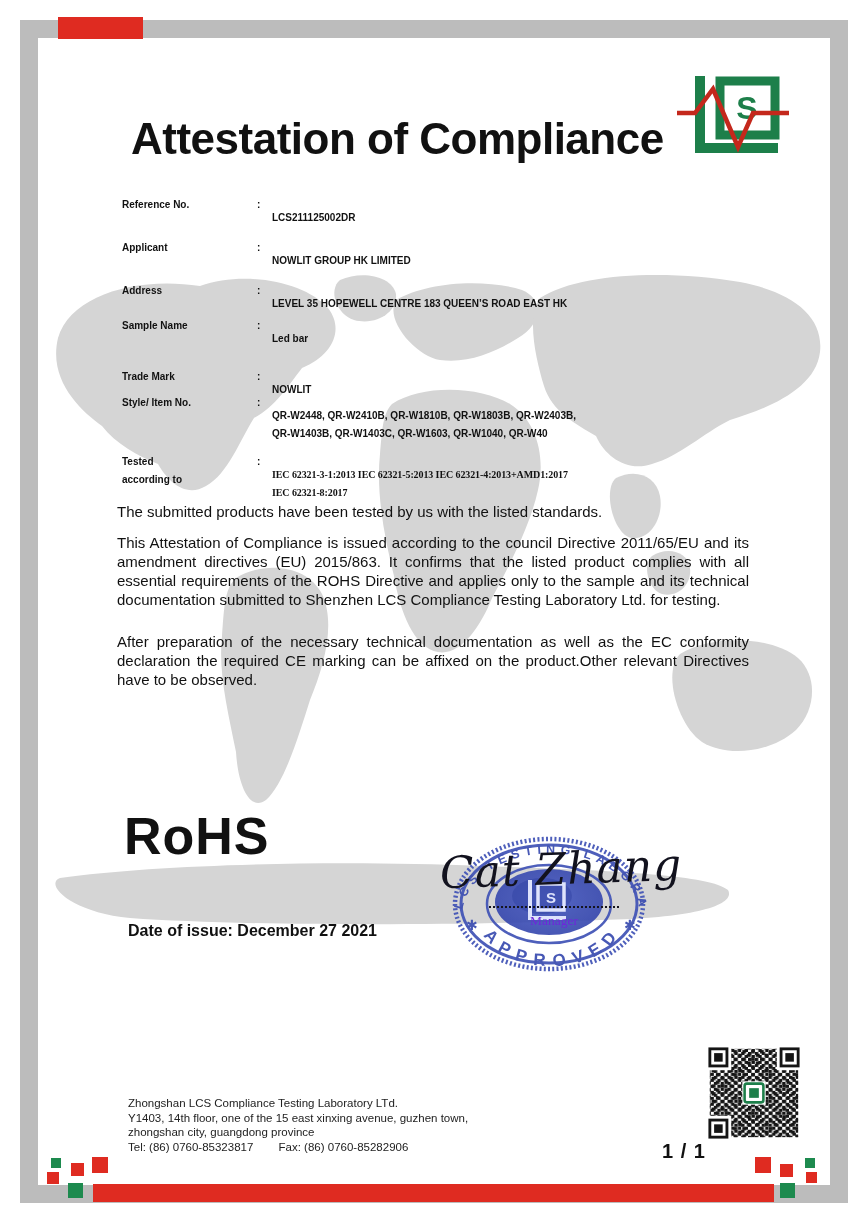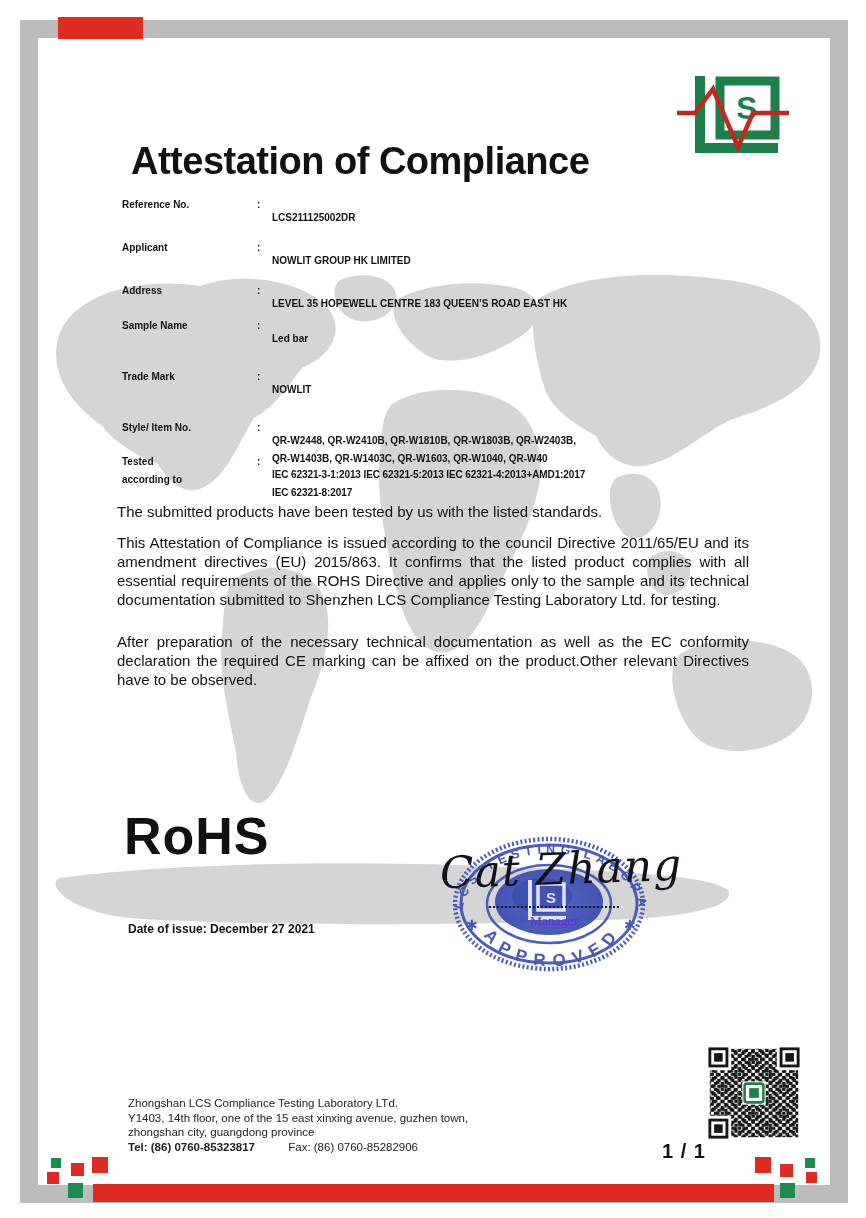--- a/index.html
+++ b/index.html
@@ -9,49 +9,49 @@
   .map{position:absolute;left:40px;top:268px;z-index:1;}
   
   .frame{position:absolute;left:20px;top:20px;width:828px;height:1183px;box-sizing:border-box;
          border:18px solid #bcbcbc;z-index:2;}
   .deco{position:absolute;z-index:3;}
   .red{background:#df2b21;} .green{background:#1d8a4e;}
   .top-red{left:58px;top:17px;width:85px;height:22px;}
   .bottom-red{left:93px;top:1184px;width:681px;height:18px;}
   .sq{position:absolute;z-index:4;}
   
-  .title{position:absolute;left:131px;top:114px;font-size:38px;font-weight:bold;
-         letter-spacing:-0.5px;z-index:5;margin-top:26px;}
+  .title{position:absolute;left:131px;top:114px;font-size:44px;font-weight:bold;
+         letter-spacing:-0.5px;z-index:5;}
   .logo{position:absolute;left:683px;top:73px;z-index:5;overflow:visible;}
   
   .row{position:absolute;left:122px;right:119px;display:flex;z-index:5;
        font-size:10px;font-weight:bold;line-height:18px;}
   .lbl{width:135px;flex:0 0 135px;}
   .cln{width:15px;flex:0 0 15px;}
   .val{flex:1;margin-top:13px;}
-  .iec{letter-spacing:-0.1px;}
+  .iec{letter-spacing:-0.1px;font-family:Liberation Serif, serif;}
   
   .para{position:absolute;left:117px;width:632px;font-size:15px;line-height:19px;
         text-align:justify;z-index:5;}
   
   .rohs{position:absolute;left:124px;top:806px;font-size:52px;font-weight:bold;
         letter-spacing:1px;z-index:5;}
-  .date{position:absolute;left:128px;top:922px;font-size:12px;font-weight:bold;z-index:5;}
+  .date{position:absolute;left:128px;top:922px;font-size:16px;font-weight:bold;z-index:5;}
   
   .stamp{position:absolute;left:446px;top:830px;z-index:6;opacity:0.93;}
   .sig{position:absolute;left:440px;top:843px;z-index:8;font-family:"DejaVu Serif",serif;
        font-style:italic;font-size:44px;color:#12121e;white-space:nowrap;
        transform:rotate(-2deg);letter-spacing:1px;}
   .sig-line{position:absolute;left:489px;top:906px;width:130px;border-top:2.5px dotted #15151f;z-index:7;}
   .manager{position:absolute;left:489px;top:913px;width:130px;text-align:center;
            font-size:13.5px;color:#6d28d9;z-index:7;font-family:Liberation Serif, serif;}
   
   .footer{position:absolute;left:128px;top:1096px;font-size:11.5px;line-height:14.6px;
           color:#222;z-index:5;}
-  .tel-gap{display:inline-block;margin-right:30px;font-weight:bold;}
+  .tel-gap{display:inline-block;margin-right:22px;}
   .pagenum{position:absolute;left:662px;top:1140px;font-size:20px;font-weight:bold;
            letter-spacing:1px;z-index:5;}
   .qr{position:absolute;left:707px;top:1046px;z-index:5;}
 </style>
 </head>
 <body>
 
 <div class="page">
 
   <svg class="map" width="790" height="670" viewBox="0 0 790 670">
@@ -119,21 +119,21 @@
   <div class="row" style="top:317px">
     <div class="lbl">Sample Name</div>
     <div class="cln">:</div>
     <div class="val">Led bar</div>
   </div>
   <div class="row" style="top:368px">
     <div class="lbl">Trade Mark</div>
     <div class="cln">:</div>
     <div class="val">NOWLIT</div>
   </div>
-  <div class="row" style="top:419px">
+  <div class="row" style="top:394px">
     <div class="lbl">Style/ Item No.</div>
     <div class="cln">:</div>
     <div class="val">
       <div>QR-W2448, QR-W2410B, QR-W1810B, QR-W1803B, QR-W2403B,</div>
       <div>QR-W1403B, QR-W1403C, QR-W1603, QR-W1040, QR-W40</div>
     </div>
   </div>
   <div class="row" style="top:453px">
     <div class="lbl">
       <div>Tested</div>

